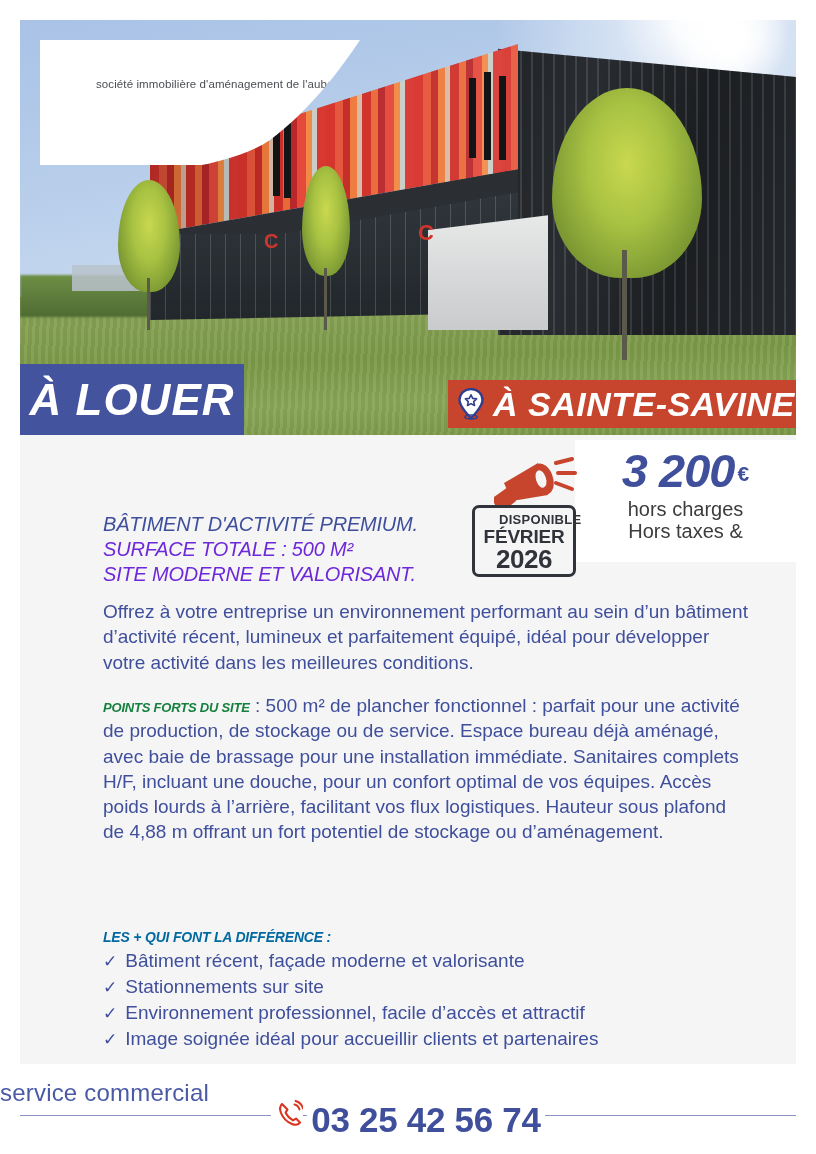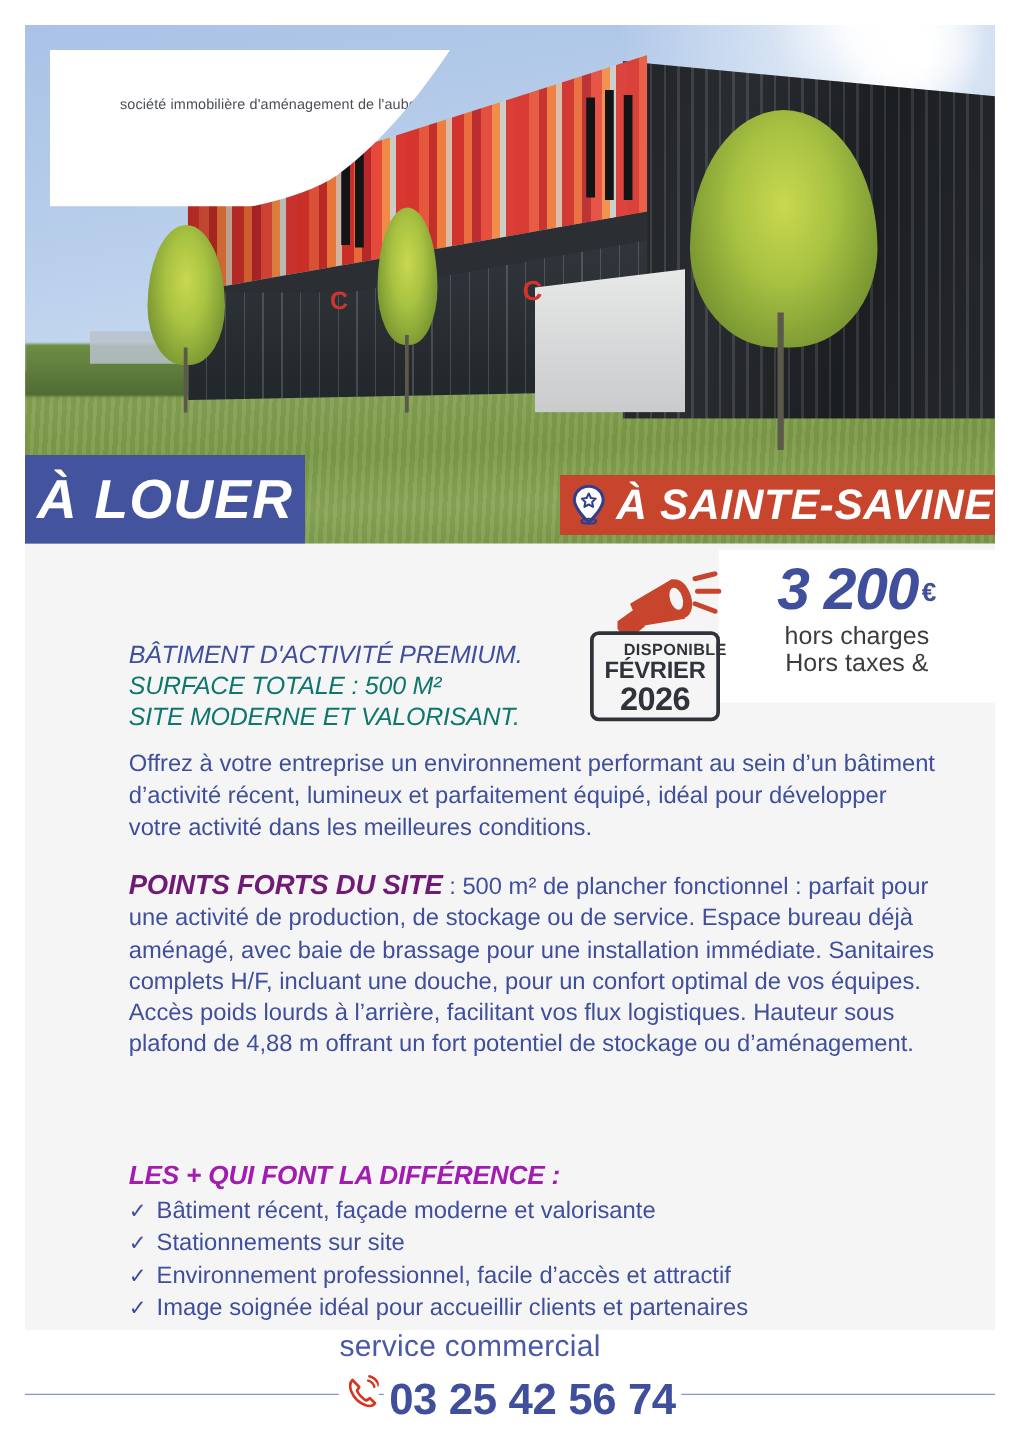--- a/index.html
+++ b/index.html
@@ -219,56 +219,56 @@
   .badge-l2 { font-size: 19px; font-weight: 700; color: #30343a; letter-spacing: -.2px; line-height: 1; }
   .badge-l3 { font-size: 26px; font-weight: 700; color: #30343a; letter-spacing: -.5px; line-height: 1; }
 
   .headline { position: absolute; left: 83px; top: 77px; width: 350px; }
   .hl {
     font-size: 20px; font-weight: 400; font-style: italic;
     letter-spacing: -.2px; line-height: 1.26;
     white-space: nowrap;
   }
   .hl.blue { color: #3f4f9b; }
-  .hl.red  { color: #0f766e; }
+  .hl.red  { color: #6d28d9; }
 
   .para {
     position: absolute; left: 83px;
     width: 648px;
     color: #3f4f9b;
     font-size: 19px; line-height: 1.33;
   }
   #p-intro { top: 164px; }
   #p-points { top: 258px; }
-  .lbl-red { color: #701a75; font-weight: 700; font-style: italic; font-size: 22px; letter-spacing: -.2px; }
+  .lbl-red { color: #15803d; font-weight: 700; font-style: italic; font-size: 13px; letter-spacing: -.2px; }
 
   .plus-sec { position: absolute; left: 83px; top: 494px; width: 620px; }
   .plus-title {
-    color: #a21caf; font-weight: 700; font-style: italic;
-    font-size: 21px; letter-spacing: -.2px; margin-bottom: 3px;
+    color: #0369a1; font-weight: 700; font-style: italic;
+    font-size: 14px; letter-spacing: -.2px; margin-bottom: 3px;
   }
   .plus-item {
     display: flex; align-items: baseline; gap: 8px;
     color: #3f4f9b; font-size: 19px; line-height: 1.37;
   }
   .check { color: #3f4f9b; font-size: 17px; flex: 0 0 auto; }
 
   
   .footer {
     position: absolute;
     left: 0; top: 1064px; width: 816px; height: 90px;
     background: #ffffff;
   }
   .rule {
     position: absolute; left: 20px; top: 51px; width: 776px; height: 1px;
     background: #8b93c4;
   }
   .f-service {
-    position: absolute; left: 0; top: 0; width: 752px;
-    text-align: center;
+    position: absolute; left: 0; top: 15px; width: 752px;
+    text-align: left;
     color: #4a5aa5; font-size: 24px; letter-spacing: .2px;
   }
   .f-phone-wrap {
     position: absolute; left: 0; top: 36px; width: 816px;
     display: flex; align-items: flex-start; justify-content: center; gap: 4px;
   }
   .f-phone {
     color: #3f4f9b; font-size: 35px; font-weight: 700; letter-spacing: -.3px;
     background: #ffffff; padding: 0 4px;
   }

